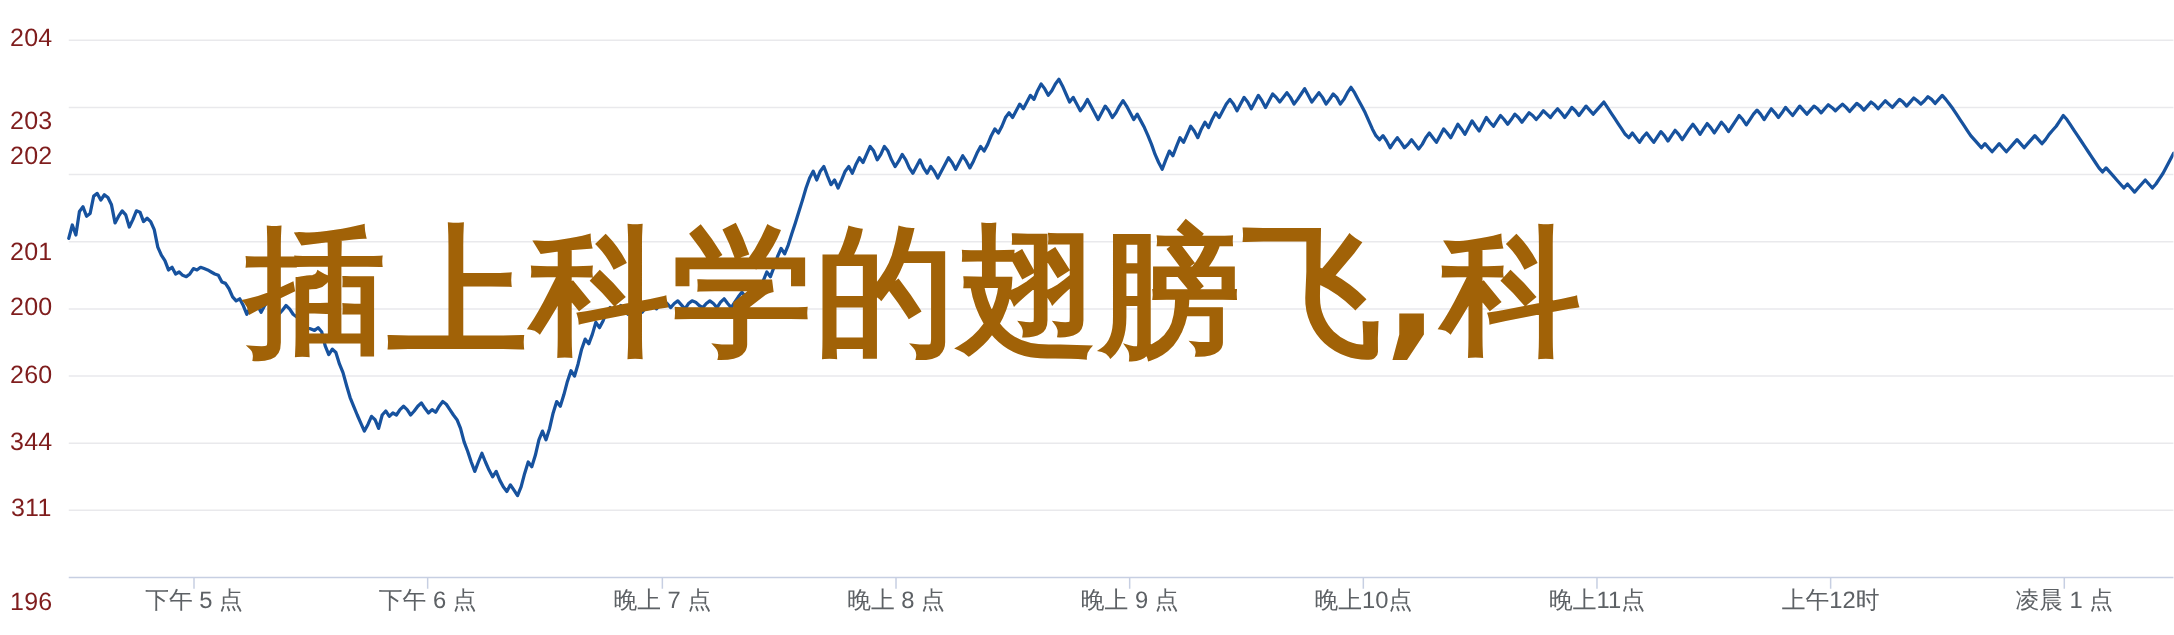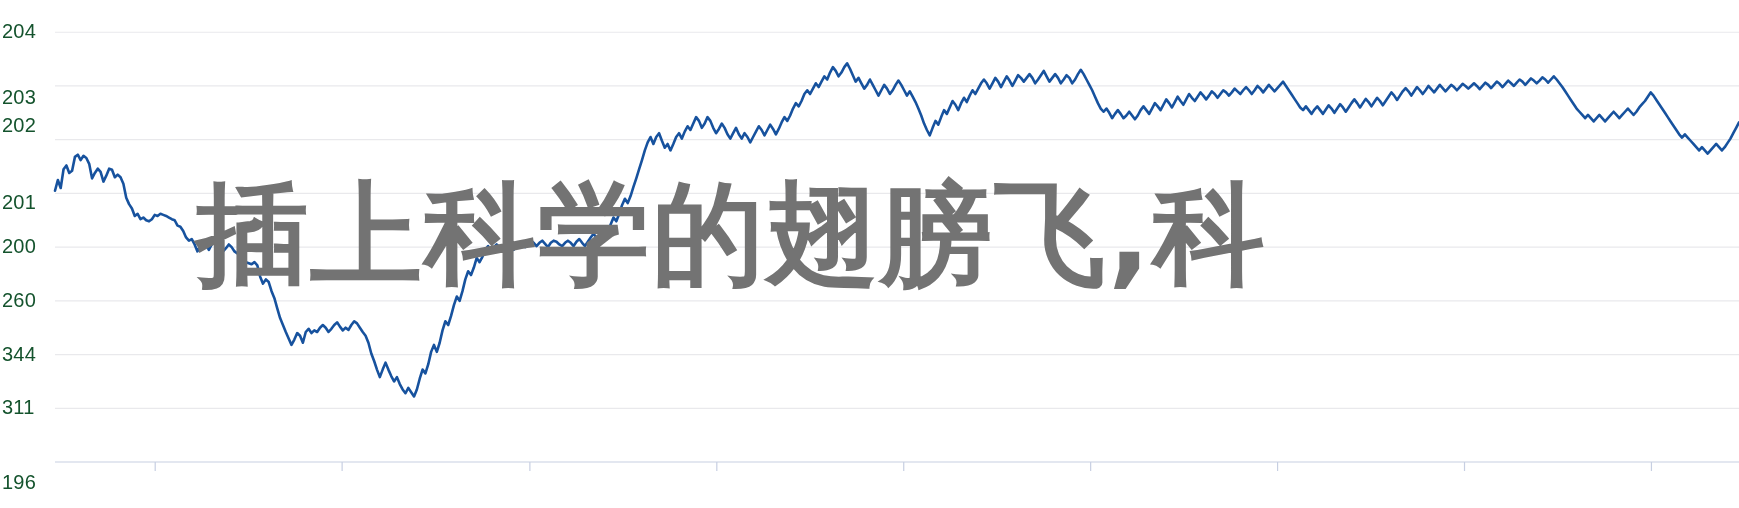--- a/index.html
+++ b/index.html
@@ -31,23 +31,23 @@
     left: 0;
     top: 0;
     display: block;
   }
 
   
   .y-tick {
     position: absolute;
     right: 0;
     width: 46px;
-    text-align: left;
+    text-align: center;
     font-size: 20px;
-    color: #14532d;
+    color: #7f1d1d;
     letter-spacing: .2px;
     line-height: 1;
     white-space: nowrap;
   }
   #y-axis-labels {
     position: absolute;
     left: 0;
     top: 0;
     width: 48px;
     height: 508px;
@@ -72,21 +72,21 @@
   }
 
   
   #overlay-title {
     position: absolute;
     left: 196px;
     top: 172px;
     width: 1320px;
     font-size: 112px;
     font-weight: 700;
-    color: #737373;
+    color: #a16207;
     line-height: 1.12;
     letter-spacing: 2px;
     white-space: nowrap;
     pointer-events: none;
     font-family: "DejaVu Sans", "Liberation Sans", sans-serif;
   }
 </style>
 </head>
 <body>
 
@@ -123,17 +123,28 @@
         <div class="y-tick" style="top: 21.2326px;">204</div>
         <div class="y-tick" style="top: 87px;">203</div>
         <div class="y-tick" style="top: 115px;">202</div>
         <div class="y-tick" style="top: 192px;">201</div>
         <div class="y-tick" style="top: 236.116px;">200</div>
         <div class="y-tick" style="top: 289.837px;">260</div>
         <div class="y-tick" style="top: 343.558px;">344</div>
         <div class="y-tick" style="top: 397.279px;">311</div>
         <div class="y-tick" style="top: 451px; margin-top: 21px;">196</div>
       </div>
+    <div id="x-axis-labels">
+        <div class="x-tick" style="left: 155.198px;">下午 5 点</div>
+        <div class="x-tick" style="left: 342.122px;">下午 6 点</div>
+        <div class="x-tick" style="left: 529.888px;">晚上 7 点</div>
+        <div class="x-tick" style="left: 716.812px;">晚上 8 点</div>
+        <div class="x-tick" style="left: 903.736px;">晚上 9 点</div>
+        <div class="x-tick" style="left: 1090.66px;">晚上10点</div>
+        <div class="x-tick" style="left: 1277.58px;">晚上11点</div>
+        <div class="x-tick" style="left: 1464.51px;">上午12时</div>
+        <div class="x-tick" style="left: 1651.43px;">凌晨 1 点</div>
+      </div>
   </div>
 
   <div id="overlay-title">插上科学的翅膀飞,科</div>
 
 </div>
 
 </body></html>

